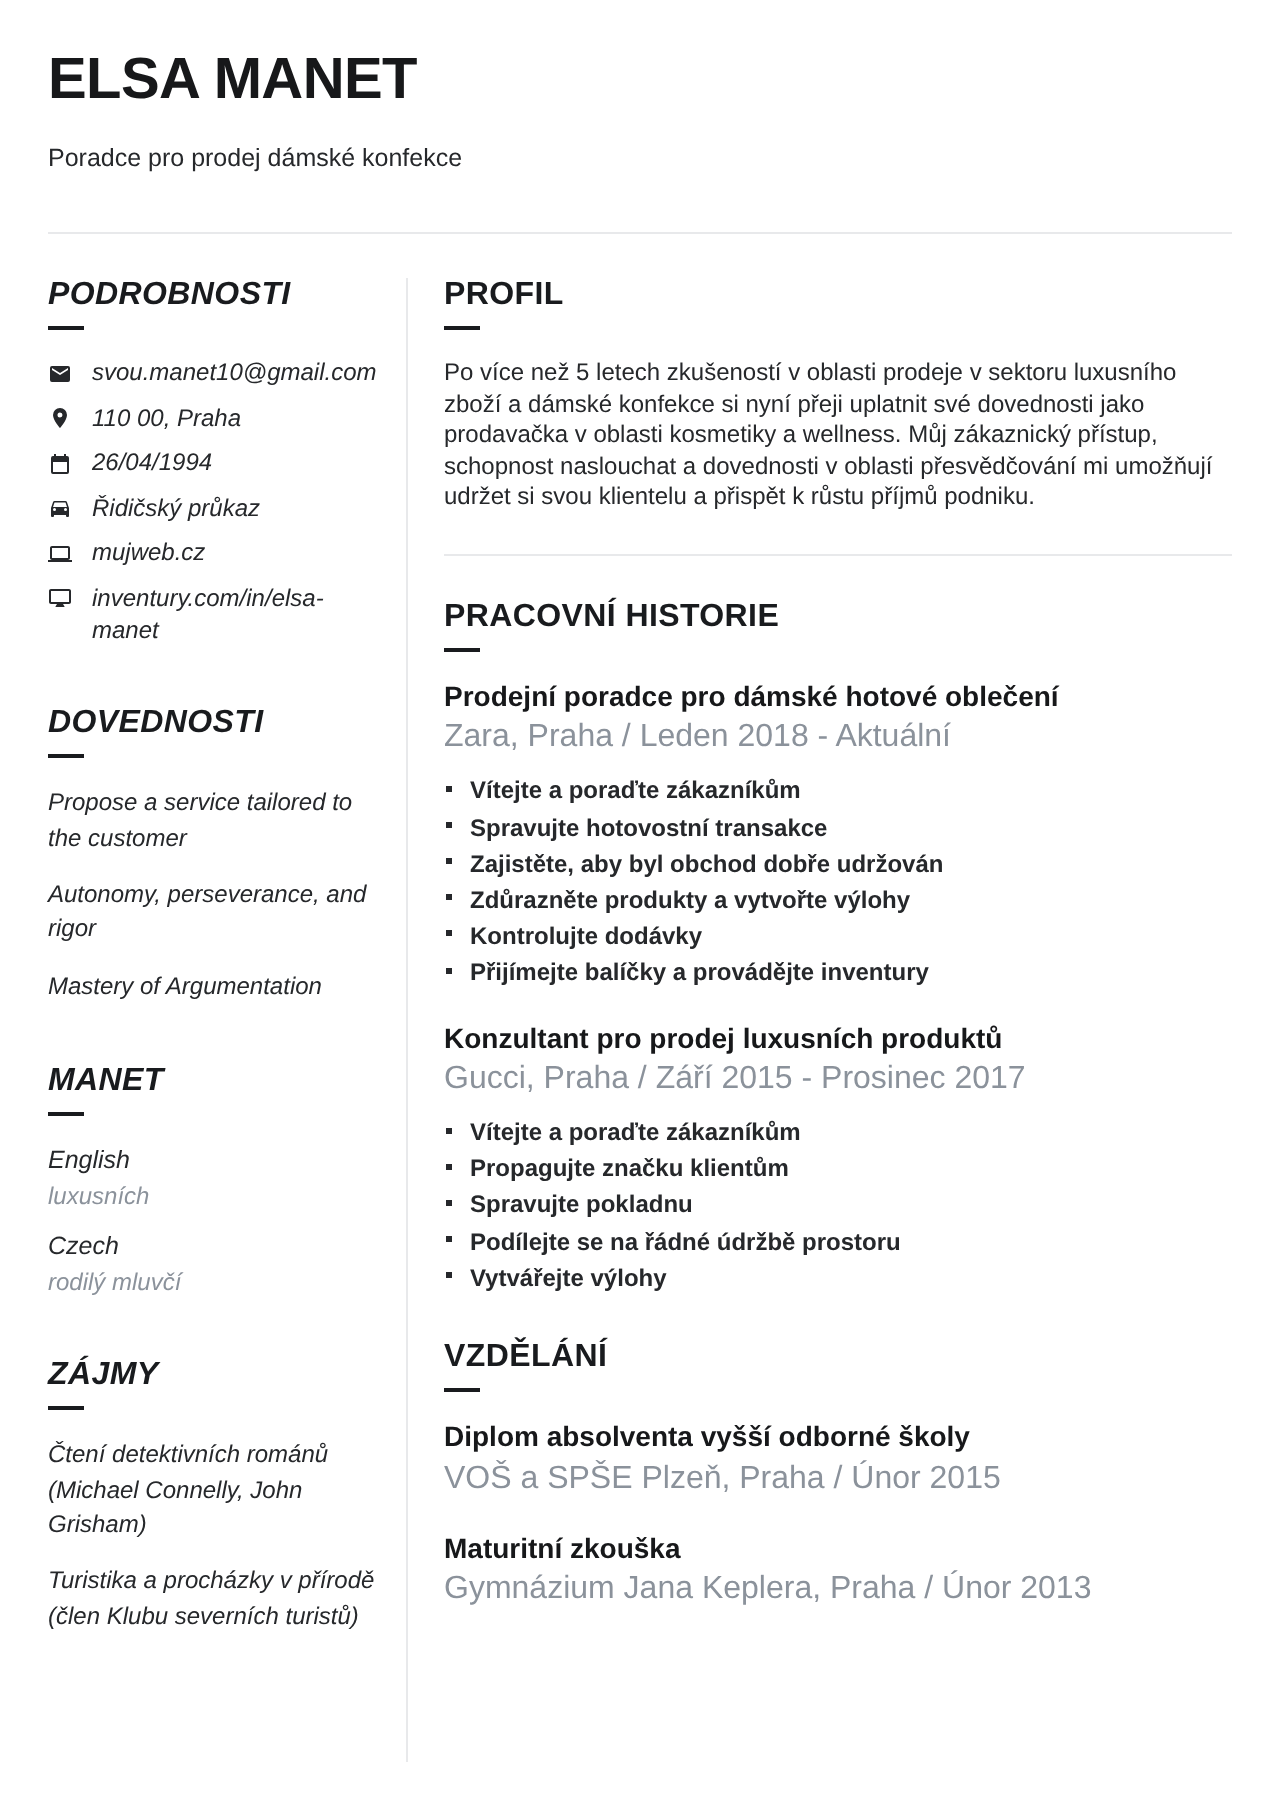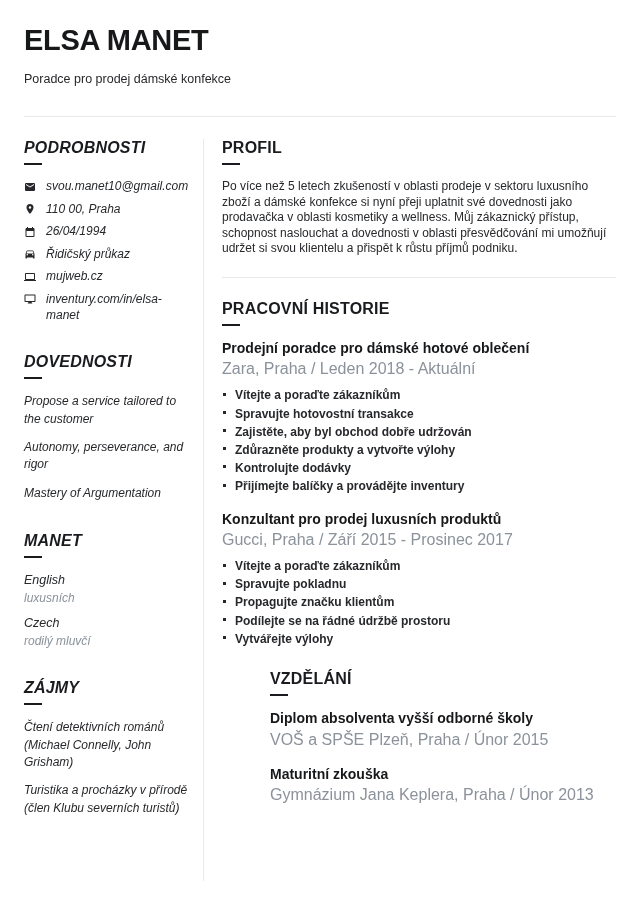--- a/index.html
+++ b/index.html
@@ -186,29 +186,29 @@
           <li>Kontrolujte dodávky</li>
           <li>Přijímejte balíčky a provádějte inventury</li>
         </ul>
       </div>
 
       <div class="entry">
         <div class="entry-title">Konzultant pro prodej luxusních produktů</div>
         <div class="entry-meta">Gucci, Praha / Září 2015 - Prosinec 2017</div>
         <ul class="bullet-list">
           <li>Vítejte a poraďte zákazníkům</li>
+          <li>Propagujte značku klientům</li>
           <li>Spravujte pokladnu</li>
-          <li>Propagujte značku klientům</li>
           <li>Podílejte se na řádné údržbě prostoru</li>
           <li>Vytvářejte výlohy</li>
         </ul>
       </div>
     </section>
 
-    <section style="margin-top:24px;margin-left:48px;">
+    <section style="margin-top:24px;">
       <h2 class="section-heading">VZDĚLÁNÍ</h2>
 
       <div class="edu-entry">
         <div class="entry-title">Diplom absolventa vyšší odborné školy</div>
         <div class="entry-meta">VOŠ a SPŠE Plzeň, Praha / Únor 2015</div>
       </div>
       <div class="edu-entry">
         <div class="entry-title">Maturitní zkouška</div>
         <div class="entry-meta">Gymnázium Jana Keplera, Praha / Únor 2013</div>
       </div>

